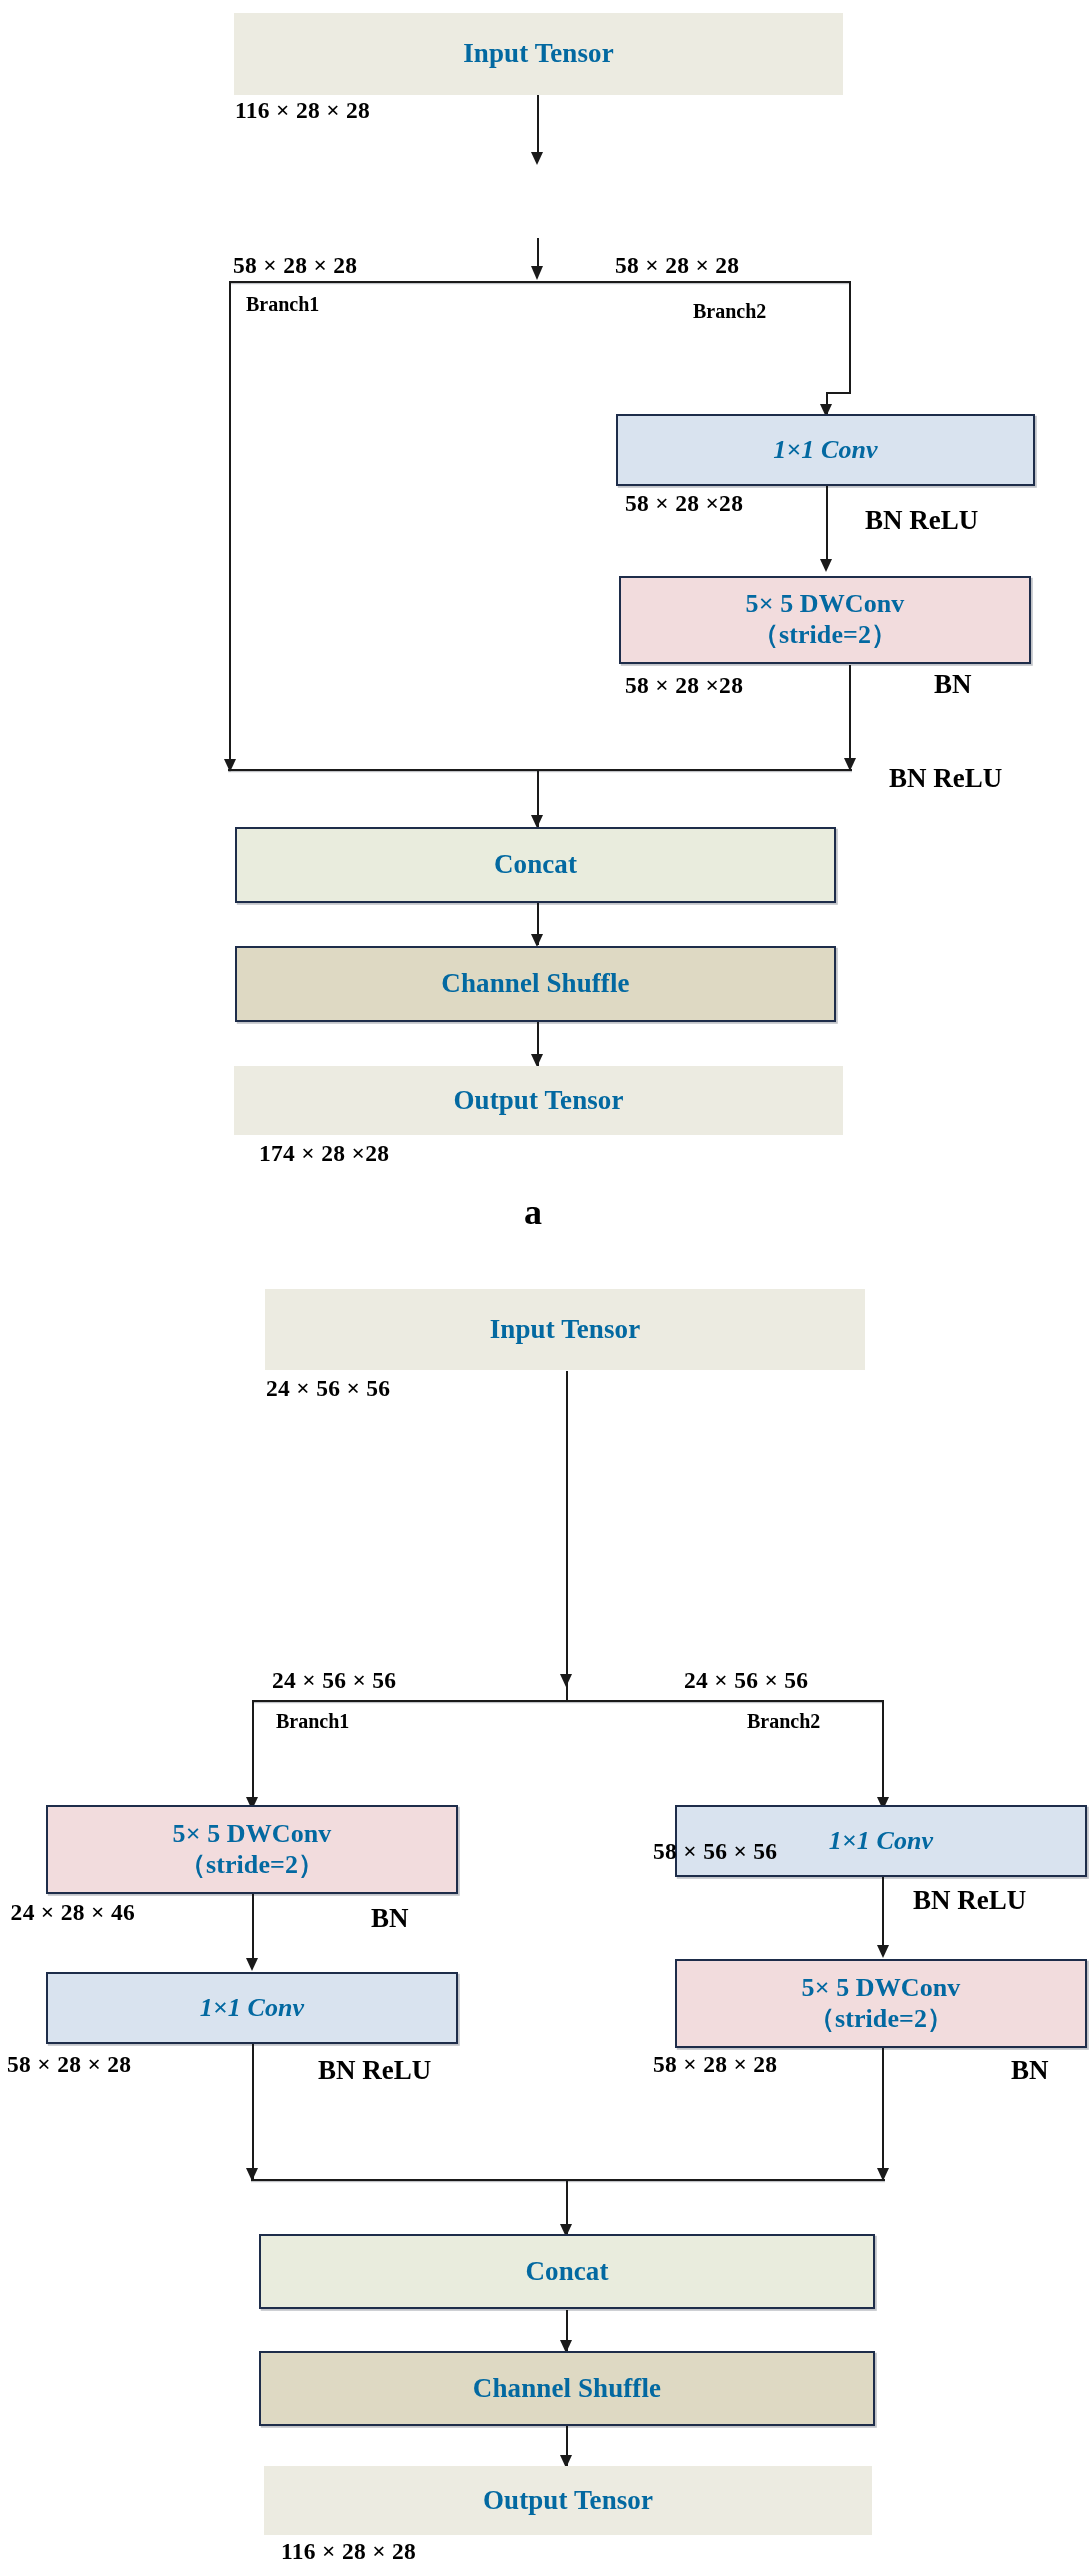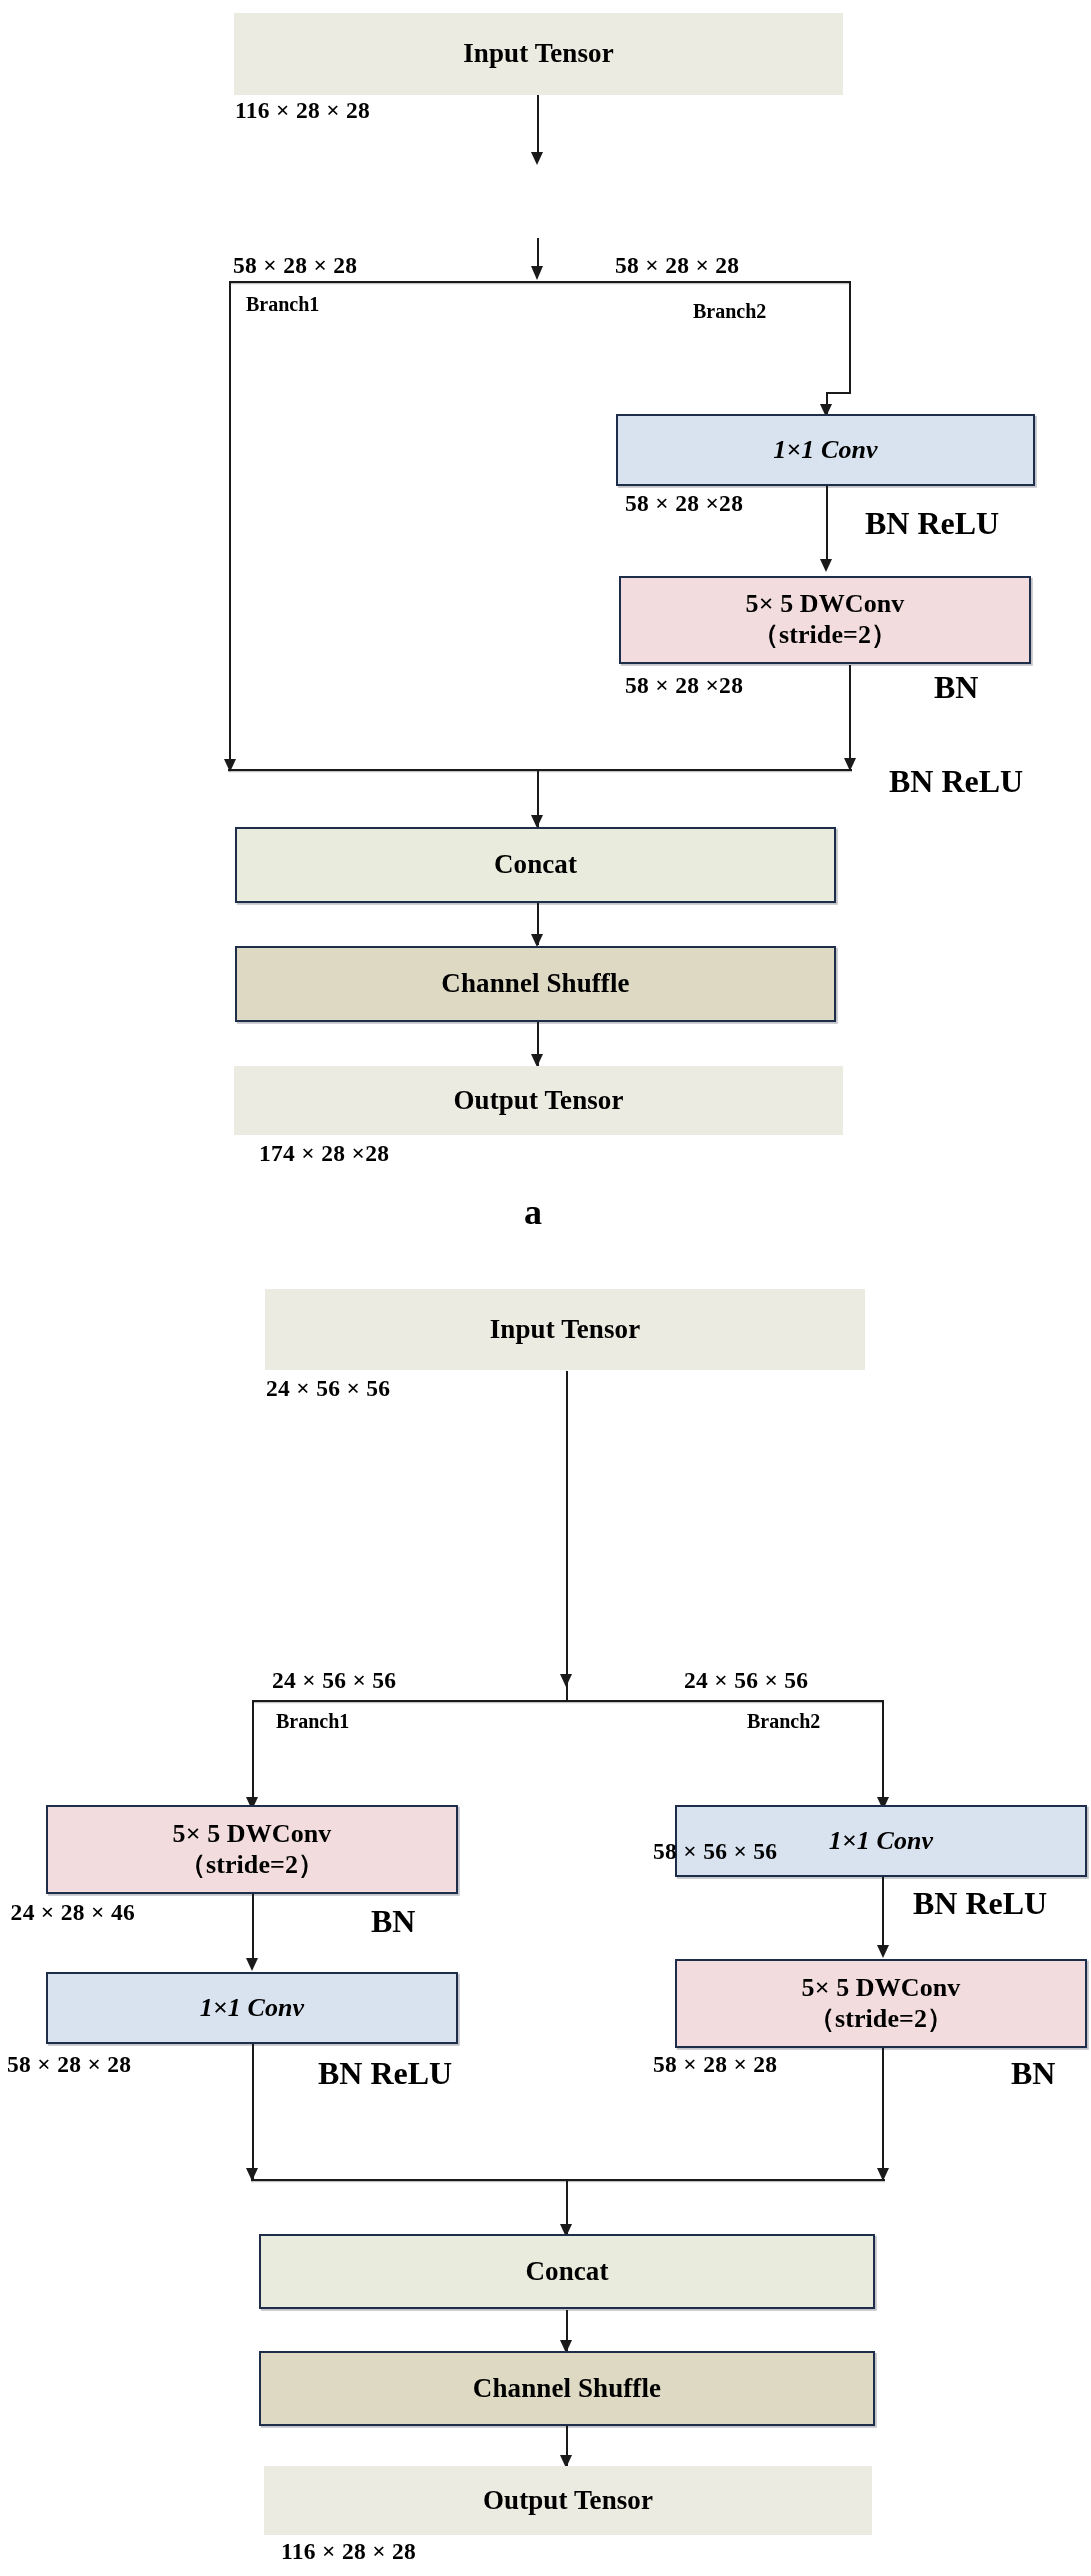--- a/index.html
+++ b/index.html
@@ -17,21 +17,21 @@
 
   
   .blk{
     position:absolute;
     box-sizing:border-box;
     display:flex;
     flex-direction:column;
     align-items:center;
     justify-content:center;
     text-align:center;
-    color:#000000;
+    color:#0369a1;
     font-weight:700;
     line-height:1.18;
     letter-spacing:0.1px;
   }
   .blk.bordered{
     border:2.9px solid #1e2d4a;
     box-shadow:1.8px 1.8px 0 rgba(120,125,135,.45);
   }
   .blk.plain{ border:none; }
 
@@ -63,21 +63,21 @@
 
   
   .lbl{
     position:absolute;
     color:#000;
     font-weight:700;
     white-space:nowrap;
     line-height:1;
   }
   .lbl-dim   { font-size:23.5px; letter-spacing:0.3px; }
-  .lbl-norm  { font-size:32px; }
+  .lbl-norm  { font-size:27px; }
   .lbl-branch{ font-size:20px; font-weight:700; }
   .lbl-fig   { font-size:36px; font-weight:700; }
 </style>
 </head>
 <body>
 
 <div id="canvas">
 
   <div class="blk plain f-tensor" style="left:234px; top:13px; width:609px; height:82px; font-size:27px;">
     <span class="ln">Input Tensor</span>

